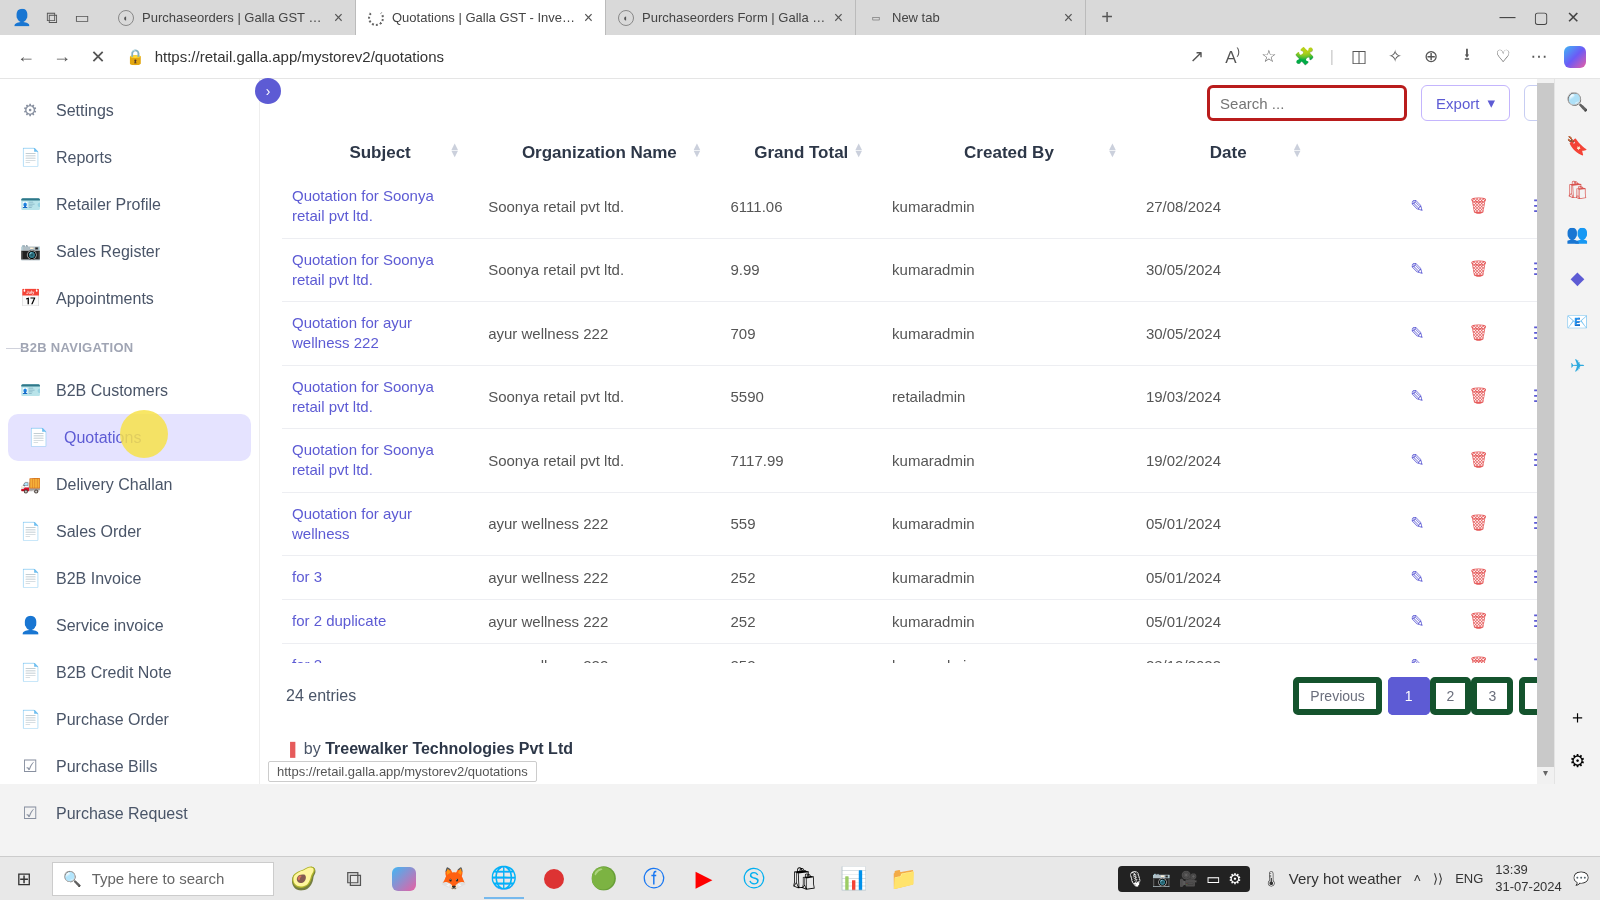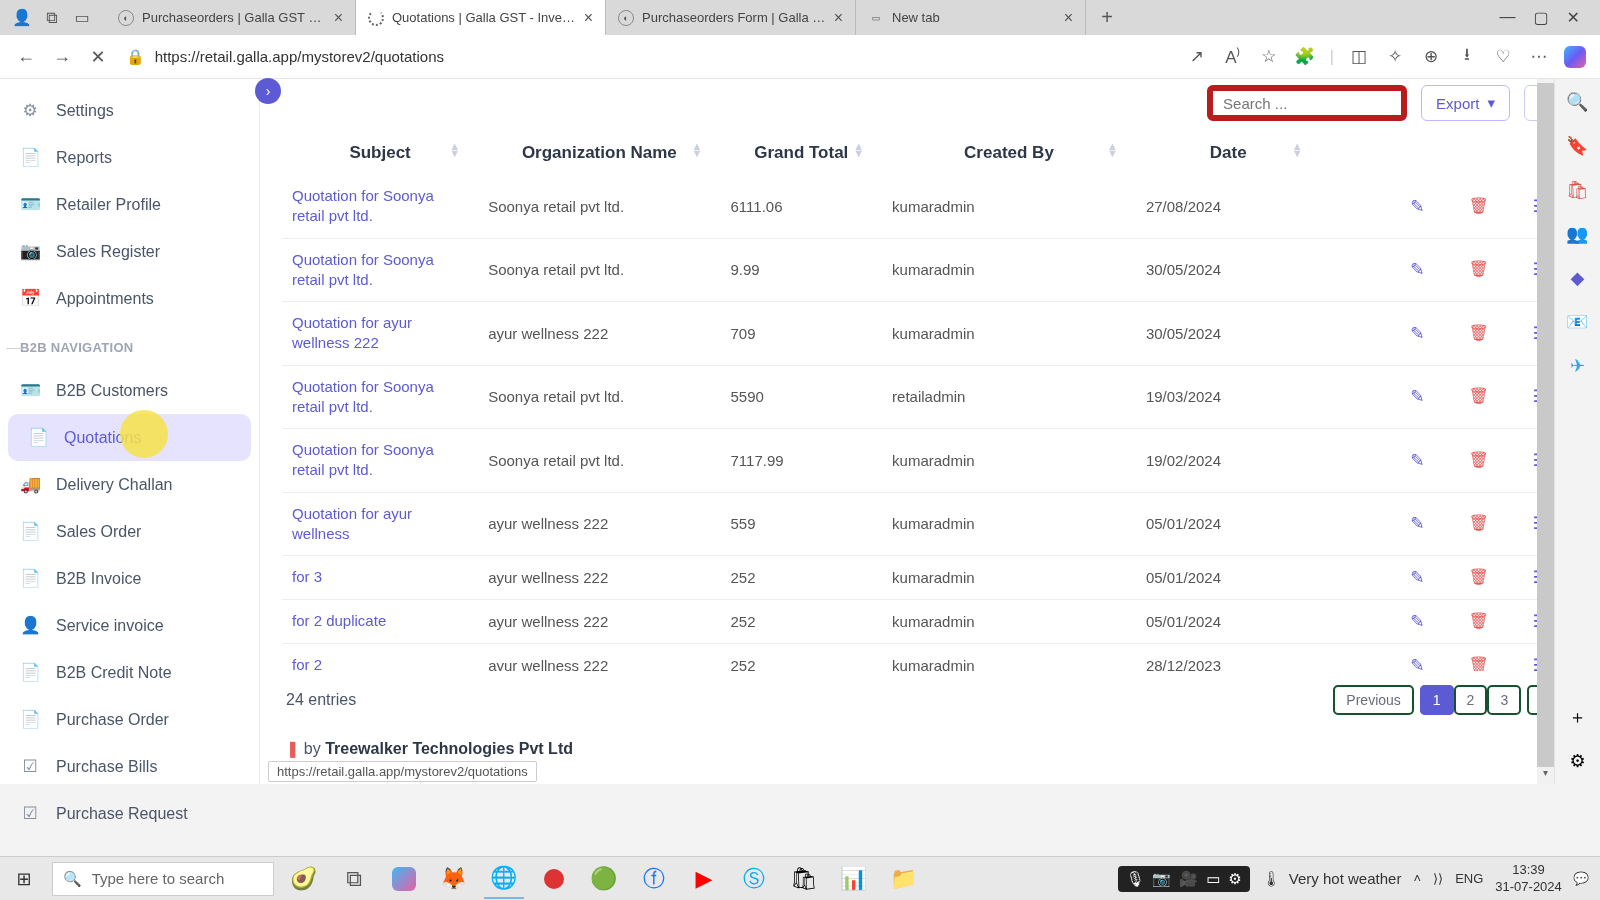--- a/index.html
+++ b/index.html
@@ -29,37 +29,37 @@
 .sb-item .sico{width:20px;text-align:center;color:#8890a0;font-size:17px}
 .sb-item.active{background:#e5e3ff;color:#5d5bd4;border-radius:10px;margin:0 8px}
 .sb-item.active .sico{color:#5d5bd4}
 .sb-group{padding:18px 20px 12px;color:#a0a5b4;font-size:13px;font-weight:600;letter-spacing:.3px;position:relative}
 .sb-group::before{content:'';position:absolute;left:6px;top:26px;width:18px;height:1px;background:#d0d2dc}
 .highlight-dot{position:absolute;left:120px;top:410px;width:48px;height:48px;background:#f7e24a;border-radius:50%;opacity:.85;z-index:5;pointer-events:none}
 .toggle-btn{position:absolute;left:255px;top:78px;width:26px;height:26px;background:#5d5bd4;border-radius:50%;color:#fff;display:flex;align-items:center;justify-content:center;font-size:14px;z-index:10}
 .main{flex:1;padding:0 14px 10px 22px;position:relative;display:flex;flex-direction:column}
 .toprow{display:flex;justify-content:flex-end;align-items:center;gap:14px;padding:6px 0 10px}
 .crumb{position:absolute;left:6px;top:0;color:#999;font-size:16px}
-.search{width:200px;height:36px;border:6px solid #b91c1c;border-radius:6px;padding:0 10px;font-size:15px;color:#333}
+.search{width:200px;height:36px;border:3px solid #b91c1c;border-radius:6px;padding:0 10px;font-size:15px;color:#333}
 .export-btn{height:36px;border:1px solid #c4b5fd;border-radius:6px;padding:0 14px;color:#5d5bd4;background:#fff;display:flex;align-items:center;gap:8px;font-size:15px}
 .grid-btn{height:36px;width:62px;border:1px solid #c7cdf2;border-radius:6px;color:#5d5bd4;display:flex;align-items:center;justify-content:center;gap:6px}
 .tablewrap{border:0;overflow:hidden}
 table{width:100%;border-collapse:collapse}
 th{text-align:center;font-size:17px;color:#2d3748;font-weight:700;padding:12px 10px;position:relative}
 th .sort{position:absolute;right:18px;color:#cbd0dc;font-size:11px;line-height:7px}
 td{padding:11px 10px;font-size:15px;color:#555;border-bottom:1px solid #edeef2;vertical-align:middle}
 td.subj{color:#5d5bd4;line-height:1.35}
 .row-actions{display:flex;gap:44px;justify-content:flex-end;padding-right:28px}
 .ico-edit{color:#5d5bd4;font-size:17px}
 .ico-del{color:#e65b5b;font-size:16px}
 .ico-view{color:#5d5bd4;font-size:17px}
 .footerrow{display:flex;justify-content:space-between;align-items:center;padding:14px 4px 8px}
 .entries{color:#4a5568;font-size:16px}
 .pager{display:flex;gap:6px;align-items:center}
-.pg{padding:5px 11px;border:2px solid #14532d;border-radius:5px;font-size:14px;color:#6a6e7c;cursor:pointer}
+.pg{padding:5px 11px;border:6px solid #14532d;border-radius:5px;font-size:14px;color:#6a6e7c;cursor:pointer}
 .pg.active{background:#5d5bd4;color:#fff;border-color:#5d5bd4}
 .credits{padding:16px 4px;color:#4a5568;font-size:16px}
 .credits b{color:#2d3748}
 .heart{color:#e65b5b}
 .status-url{position:absolute;left:8px;bottom:2px;background:#fff;border:1px solid #ccc;padding:2px 8px;font-size:13px;color:#555;border-radius:2px}
 .content-scroll{position:absolute;right:0;top:5px;width:15px;height:620px;background:#f1f1f1}
 .content-thumb{position:absolute;right:0;top:80px;width:15px;height:320px;background:#c1c1c1;border-radius:4px}
 .edge-sidebar{position:absolute;right:0;top:79px;width:46px;height:705px;background:#f3f3f3;border-left:1px solid #e3e3e3;display:flex;flex-direction:column;align-items:center;padding-top:12px;gap:22px}
 .edge-sidebar .es{width:22px;height:22px;display:flex;align-items:center;justify-content:center;font-size:18px}
 .page-scroll{position:absolute;right:46px;top:79px;width:17px;height:705px;background:#f1f1f1}
@@ -67,21 +67,21 @@
 .page-arrow{position:absolute;width:17px;height:17px;text-align:center;font-size:10px;color:#666;background:#f1f1f1}
 .taskbar{position:absolute;bottom:0;left:0;right:0;height:44px;background:#e8e8e8;display:flex;align-items:center;border-top:1px solid #ccc}
 .start{width:48px;height:44px;display:flex;align-items:center;justify-content:center;font-size:18px;color:#333}
 .tb-search{flex:0 0 222px;height:34px;background:#fff;border:1px solid #ccc;display:flex;align-items:center;gap:10px;padding:0 10px;color:#666;font-size:15px;margin-left:4px}
 .tb-apps{display:flex;gap:10px;align-items:center;margin-left:10px}
 .tb-app{width:40px;height:40px;display:flex;align-items:center;justify-content:center;font-size:22px}
 .active-app{border-bottom:2px solid #76b9ed}
 .tray{margin-left:auto;display:flex;align-items:center;gap:12px;padding-right:10px;color:#333;font-size:13px}
 .black-pill{background:#222;border-radius:4px;padding:4px 8px;display:flex;gap:8px;color:#fff;font-size:15px}
 .weather{display:flex;align-items:center;gap:8px;font-size:15px;color:#333}
-.clock{text-align:center;line-height:1.25}
+.clock{text-align:left;line-height:1.25}
 </style>
 </head>
 <body>
 
 <div class="titlebar">
   <div class="tb-left">
     <span class="tb-ico">👤</span>
     <span class="tb-ico">⧉</span>
     <span class="tb-ico">▭</span>
   </div>

